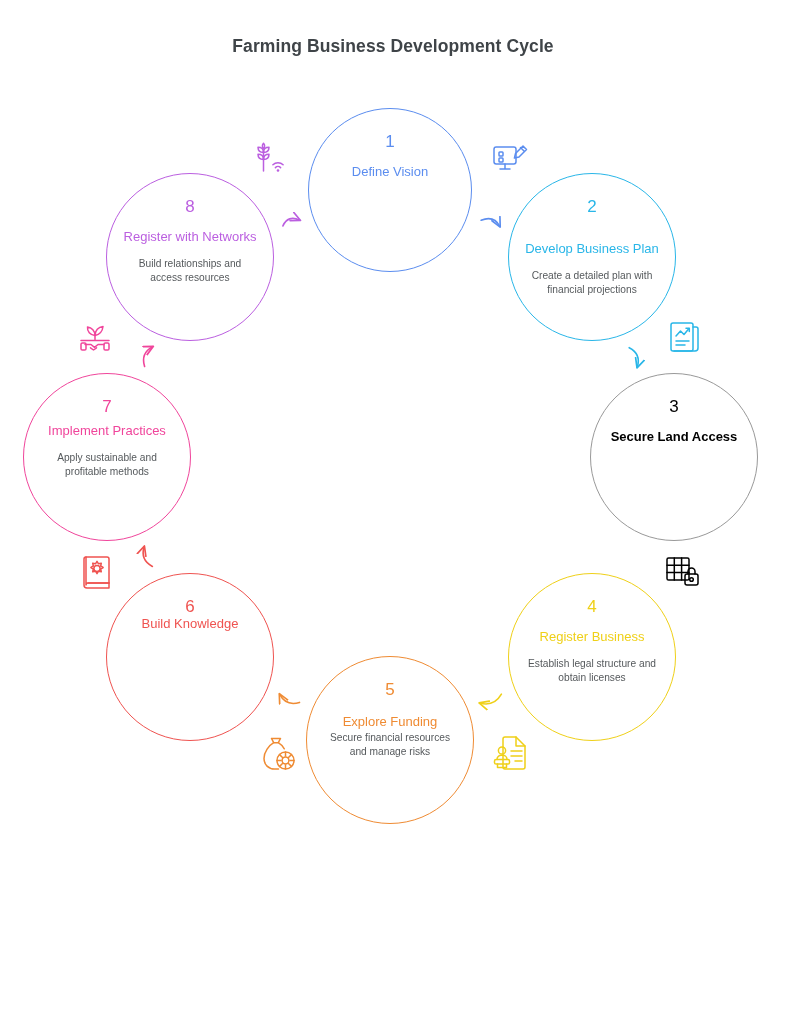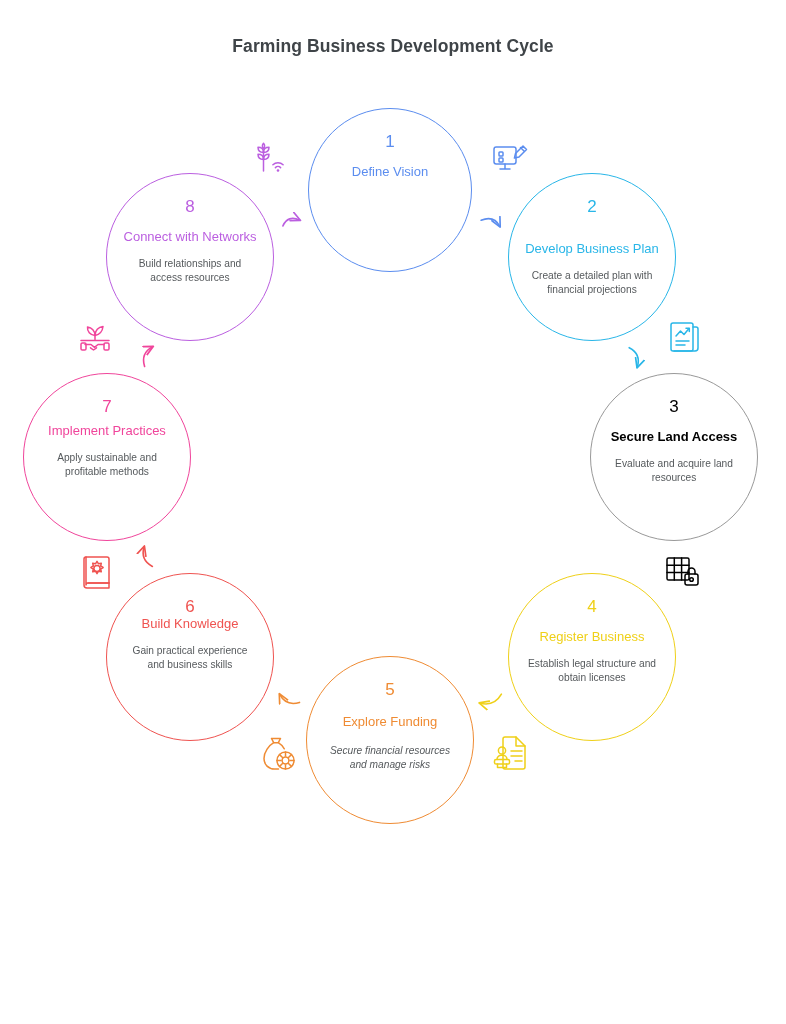--- a/index.html
+++ b/index.html
@@ -118,45 +118,43 @@
       <div class="ttl" style="color: rgb(91, 141, 239); margin-top: 13px;">Define Vision</div>
     </div>
     <div class="node" style="left: 508px; top: 173px; width: 168px; height: 168px; border-color: rgb(41, 182, 232); padding-top: 24.36px;">
       <div class="num" style="color: rgb(41, 182, 232);">2</div>
       <div class="ttl" style="color: rgb(41, 182, 232); margin-top: 25px;">Develop Business Plan</div>
       <div class="desc" style="margin-top: 11px;">Create a detailed plan with financial projections</div>
     </div>
     <div class="node" style="left: 590px; top: 373px; width: 168px; height: 168px; padding-top: 24.36px;">
       <div class="num">3</div>
       <div class="ttl" style="margin-top: 13px; font-weight: bold;">Secure Land Access</div>
-      <div class="desc" style="margin-top: 11px;">Evaluate and acquire land resources</div>
     </div>
     <div class="node" style="left: 508px; top: 573px; width: 168px; height: 168px; border-color: rgb(239, 208, 24); padding-top: 24.36px;">
       <div class="num" style="color: rgb(239, 208, 24);">4</div>
       <div class="ttl" style="color: rgb(239, 208, 24); margin-top: 13px;">Register Business</div>
       <div class="desc" style="margin-top: 11px;">Establish legal structure and obtain licenses</div>
     </div>
     <div class="node" style="left: 306px; top: 656px; width: 168px; height: 168px; border-color: rgb(239, 139, 51); padding-top: 24.36px;">
       <div class="num" style="color: rgb(239, 139, 51);">5</div>
       <div class="ttl" style="color: rgb(239, 139, 51); margin-top: 15px;">Explore Funding</div>
-      <div class="desc" style="margin-top: 13px; font-style: italic;">Secure financial resources and manage risks</div>
+      <div class="desc" style="margin-top: 0;">Secure financial resources and manage risks</div>
     </div>
     <div class="node" style="left: 106px; top: 573px; width: 168px; height: 168px; border-color: rgb(239, 83, 80); padding-top: 24.36px;">
       <div class="num" style="color: rgb(239, 83, 80);">6</div>
       <div class="ttl" style="color: rgb(239, 83, 80); ">Build Knowledge</div>
-      <div class="desc" style="margin-top: 11px;">Gain practical experience and business skills</div>
     </div>
     <div class="node" style="left: 23px; top: 373px; width: 168px; height: 168px; border-color: rgb(240, 69, 155); padding-top: 24.36px;">
       <div class="num" style="color: rgb(240, 69, 155);">7</div>
       <div class="ttl" style="color: rgb(240, 69, 155); margin-top: 7px;">Implement Practices</div>
       <div class="desc" style="margin-top: 11px;">Apply sustainable and profitable methods</div>
     </div>
     <div class="node" style="left: 106px; top: 173px; width: 168px; height: 168px; border-color: rgb(187, 95, 224); padding-top: 24.36px;">
       <div class="num" style="color: rgb(187, 95, 224);">8</div>
-      <div class="ttl" style="color: rgb(187, 95, 224); margin-top: 13px;">Connect with Networks</div>
+      <div class="ttl" style="color: rgb(187, 95, 224); margin-top: 13px;">Register with Networks</div>
       <div class="desc" style="margin-top: 11px;">Build relationships and access resources</div>
     </div>
   </div>
 <div id="icon-layer">
     <div class="icon" style="left: 490px; top: 140px; color: rgb(91, 141, 239);">
       <svg viewBox="0 0 40 40" xmlns="http://www.w3.org/2000/svg" fill="none" stroke="currentColor" stroke-width="1.5" stroke-linecap="round" stroke-linejoin="round">
     <rect x="4" y="7" width="22" height="17" rx="2.2"></rect>
     <path d="M15 24v5M10 29h10"></path>
     <rect x="9" y="12" width="4" height="4" rx="0.8"></rect>
     <rect x="9" y="18" width="4" height="4" rx="0.8"></rect>

